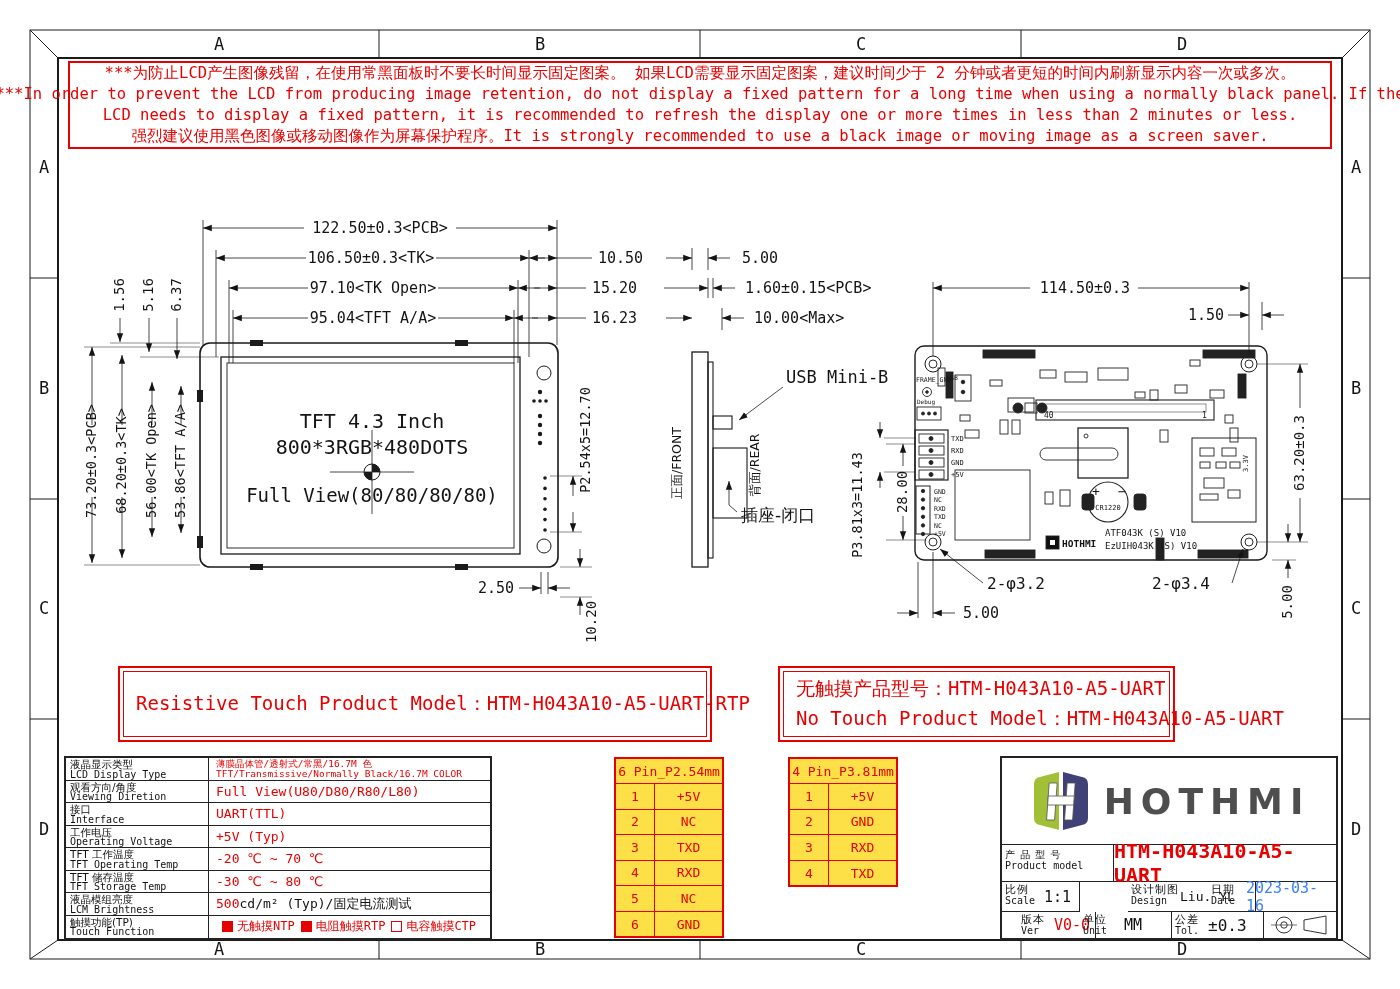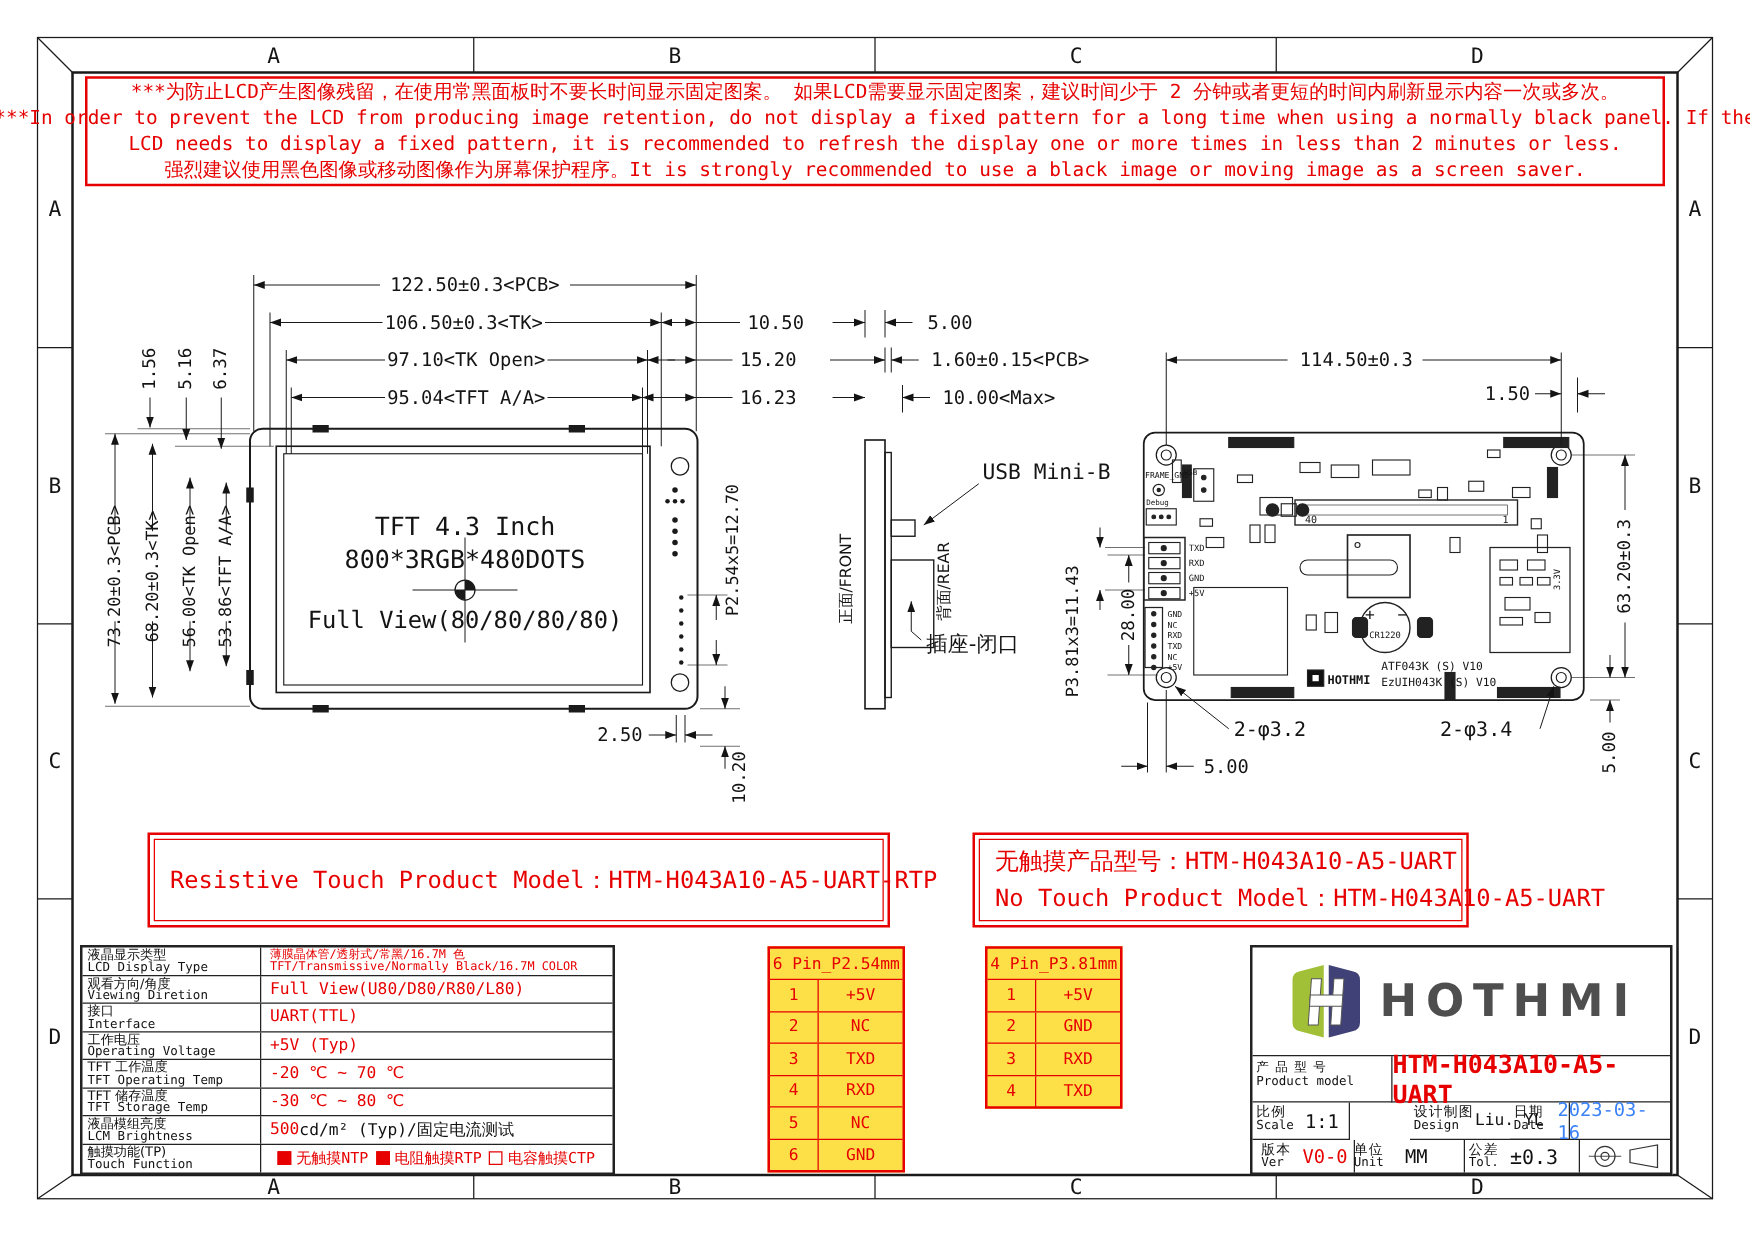--- a/index.html
+++ b/index.html
@@ -579,21 +579,21 @@
     <div class="val" style="font-size:13px">Liu. YL</div>
   </div>
   <div class="cell" style="left:206px;top:124px;width:128px;height:30px;display:flex;border-right:none;">
     <div class="lab" style="width:38px">
           <div class="cn">日期</div>
           <div class="en">Date</div>
         </div>
     <div class="val" style="font-size:15px;color:#3b82f6">2023-03-16</div>
   </div>
 
-  <div class="cell" style="left:4px;top:154px;width:78px;height:26px;display:flex;border-bottom:none;">
+  <div class="cell" style="left:16px;top:154px;width:78px;height:26px;display:flex;border-bottom:none;">
     <div class="lab" style="width:36px">
           <div class="cn">版本</div>
           <div class="en">Ver</div>
         </div>
     <div class="val" style="font-size:15px;color:#e60000">V0-0</div>
   </div>
   <div class="cell" style="left:78px;top:154px;width:92px;height:26px;display:flex;border-bottom:none;">
     <div class="lab" style="width:36px">
           <div class="cn">单位</div>
           <div class="en">Unit</div>

